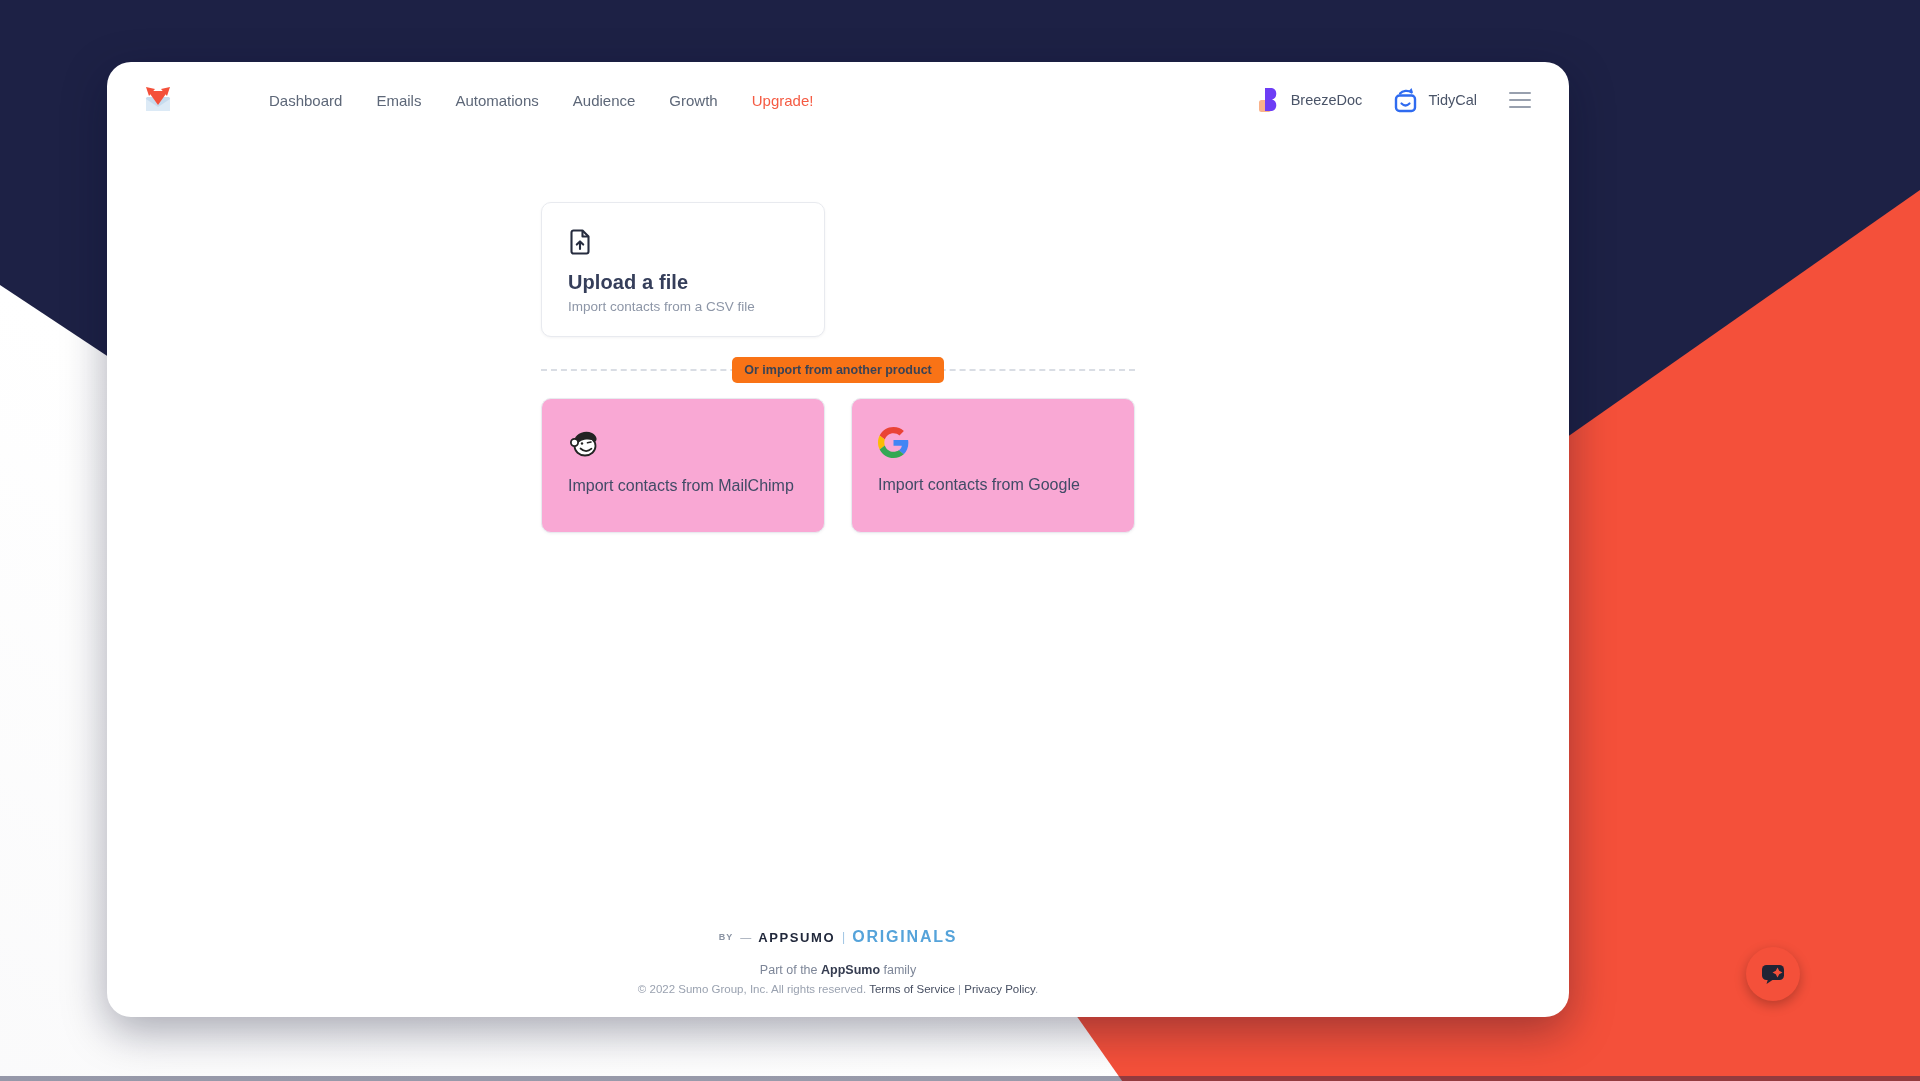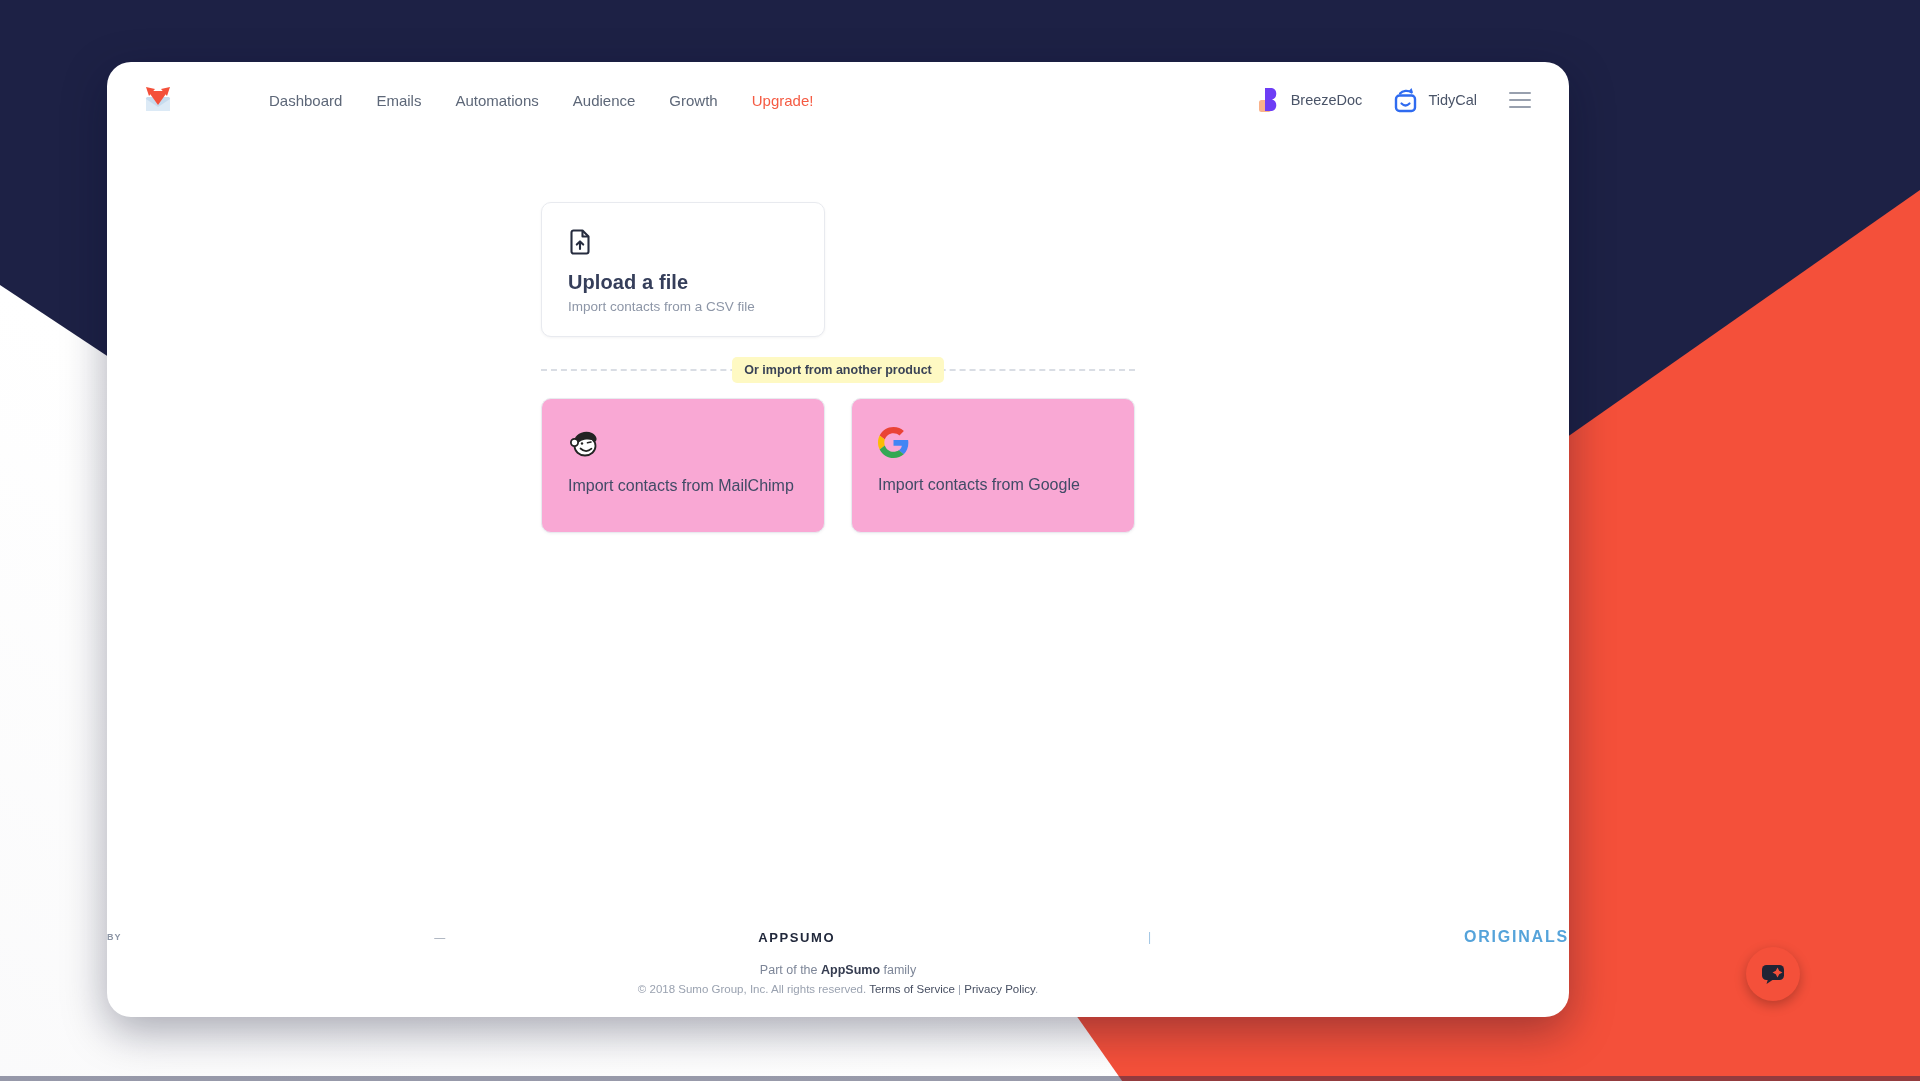--- a/index.html
+++ b/index.html
@@ -60,34 +60,34 @@
     background:#fff; border:1px solid #e8eaef; border-radius:10px;
     height:135px; padding:25px 26px; cursor:pointer;
     box-shadow:0 1px 3px rgba(16,24,40,.05);
   }
   .option-card .title { margin-top:11px; font-size:20px; font-weight:700; color:#353e5a; letter-spacing:.1px; }
   .option-card .desc { margin-top:5px; font-size:13.5px; color:#8d96a7; }
 
   .divider { position:relative; height:27px; margin:19px 0 15px 0; display:flex; align-items:center; }
   .divider-line { position:absolute; left:0; right:0; top:13px; border-top:2px dashed #d9dde4; }
   .divider-badge {
-    position:relative; margin:0 auto; background:#fef9c3; color:#3a4356;
+    position:relative; margin:0 auto; background:#f97316; color:#3a4356;
     font-size:12.5px; font-weight:600; padding:6px 12px; border-radius:5px; z-index:1;
   }
 
   .integration-card {
     background:#f9a8d4; border:1px solid #e8eaef; border-radius:10px;
     height:135px; padding:28px 26px; cursor:pointer;
     box-shadow:0 1px 3px rgba(16,24,40,.05);
   }
   .integration-card .label { margin-top:13px; font-size:16px; font-weight:500; color:#414b66; line-height:1.25; }
 
   
   .footer { margin-top:auto; text-align:center; padding-bottom:22px; flex:0 0 auto; }
-  .byline { display:flex; align-items:center; justify-content:space-between; gap:7px; cursor:pointer; }
+  .byline { display:flex; align-items:center; justify-content:center; gap:7px; cursor:pointer; }
   .byline .by { font-size:9px; letter-spacing:1px; color:#8a93a3; font-weight:700; }
   .byline .dash { font-size:11px; color:#9aa3b2; }
   .byline .brand { font-size:13px; font-weight:800; letter-spacing:1.6px; color:#21283b; }
   .byline .sep { font-size:12px; color:#9fc4e4; }
   .byline .suffix { font-size:16px; font-weight:600; letter-spacing:1.8px; color:#55a3da; }
   .family-line { margin-top:17px; font-size:12.5px; color:#7d8698; }
   .family-line b { color:#353c50; font-weight:700; }
   .copyright-line { margin-top:6px; font-size:11.5px; color:#9aa2b0; }
   .copyright-line .legal { color:#474f62; font-weight:400; cursor:pointer; }
 
@@ -200,21 +200,21 @@
 
   <div class="footer">
     <div class="byline">
       <span class="by">BY</span>
       <span class="dash">—</span>
       <span class="brand">APPSUMO</span>
       <span class="sep">|</span>
       <span class="suffix">ORIGINALS</span>
     </div>
     <div class="family-line"><span>Part of the </span><b>AppSumo</b><span> family</span></div>
-    <div class="copyright-line"><span>© 2018 Sumo Group, Inc. All rights reserved. </span><span class="legal">Terms of Service</span><span> | </span><span class="legal">Privacy Policy</span><span>.</span></div>
+    <div class="copyright-line"><span>© 2022 Sumo Group, Inc. All rights reserved. </span><span class="legal">Terms of Service</span><span> | </span><span class="legal">Privacy Policy</span><span>.</span></div>
   </div>
 </div>
 
 <div class="chat-button">
   <svg width="28" height="28" viewBox="0 0 28 28">
     <rect x="3" y="5" width="22" height="15" rx="4.5" fill="#1f2435"></rect>
     <path d="M9 19 l-1.5 5 l6 -4 z" fill="#1f2435"></path>
     <path d="M18.5 7.5 l1.7 3.3 l3.3 1.7 l-3.3 1.7 l-1.7 3.3 l-1.7 -3.3 l-3.3 -1.7 l3.3 -1.7 z" fill="#f4503a"></path>
   </svg>
 </div>

